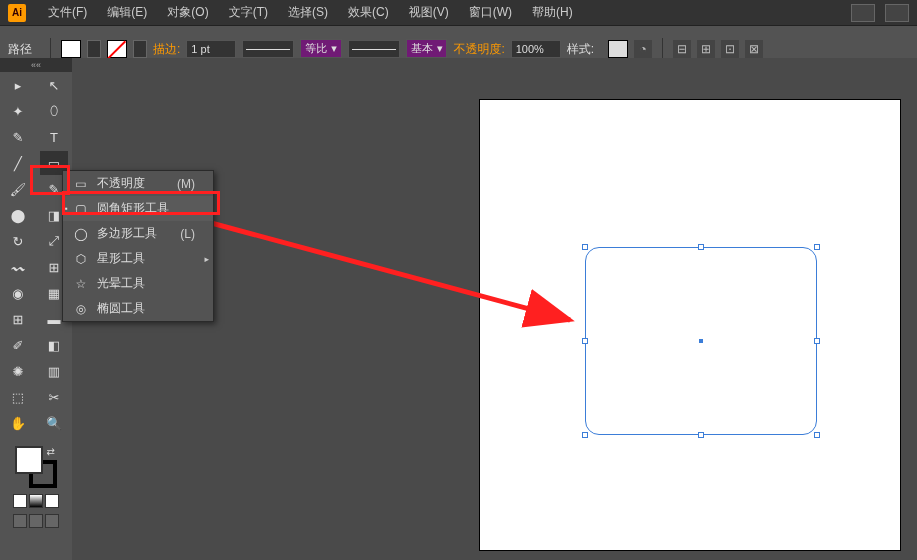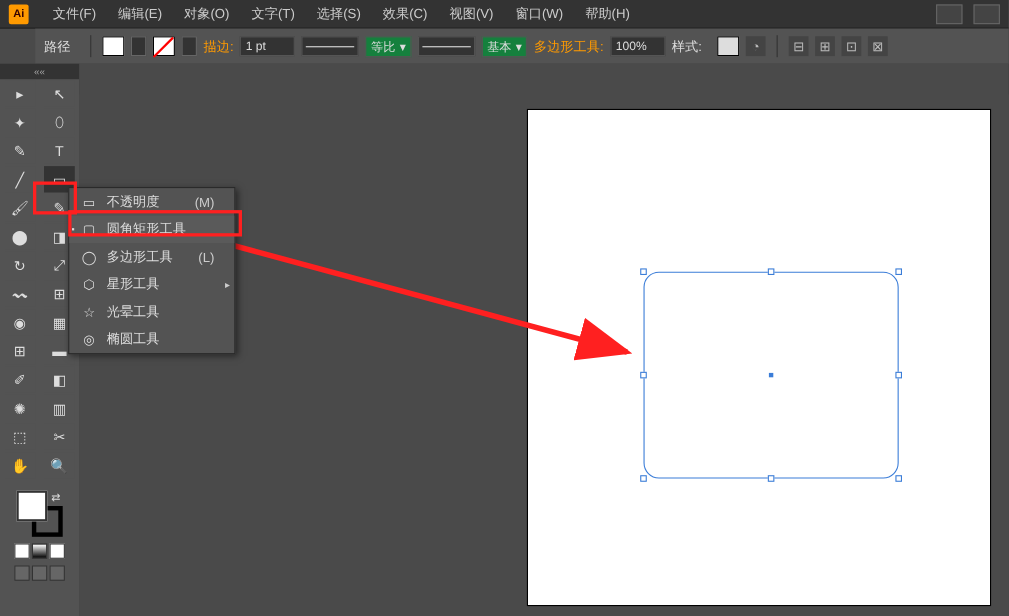--- a/index.html
+++ b/index.html
@@ -6,31 +6,31 @@
 body { background: #4a4a4a; width: 917px; height: 560px; overflow: hidden; position: relative; }
 
 
 .menubar { height: 26px; background: #333333; display: flex; align-items: center; padding: 0 8px; border-bottom: 1px solid #222; }
 .app-icon { width: 18px; height: 18px; background: #ff9a00; color: #330000; font-size: 10px; font-weight: bold; display: flex; align-items: center; justify-content: center; border-radius: 2px; margin-right: 12px; }
 .menu-item { color: #ccc; font-size: 12px; padding: 0 10px; cursor: pointer; }
 .menubar-right { margin-left: auto; display: flex; gap: 10px; }
 .mb-btn { width: 24px; height: 18px; background: #444; border: 1px solid #666; }
 
 
-.controlbar { height: 32px; background: #535353; display: flex; align-items: center; padding: 0 8px; border-bottom: none; gap: 6px; margin-left: 32px; }
+.controlbar { height: 32px; background: #535353; display: flex; align-items: flex-end; padding: 0 8px; border-bottom: none; gap: 6px; }
 .cb-label { color: #ddd; font-size: 12px; margin-right: 8px; }
 .cb-swatch { width: 20px; height: 18px; background: #fff; border: 1px solid #000; }
 .cb-swatch.nostroke { background: #fff; position: relative; }
 .cb-swatch.nostroke::after { content: ''; position: absolute; width: 140%; height: 2px; background: red; top: 50%; left: -20%; transform: rotate(-45deg); }
 .cb-dropdown { width: 14px; height: 18px; background: #333; border: 1px solid #666; }
 .cb-text-orange { color: #ff9a00; font-size: 12px; }
 .cb-input { background: #333; border: 1px solid #555; color: #ddd; font-size: 11px; padding: 2px 4px; width: 50px; }
 .cb-line { width: 52px; height: 18px; background: #333; border: 1px solid #555; display: flex; align-items: center; justify-content: center; }
 .cb-line-inner { width: 44px; height: 1px; background: #ddd; }
-.cb-select { display: flex; align-items: center; background: #15803d; border: 1px solid #555; color: #ddd; font-size: 11px; padding: 1px 4px; }
+.cb-select { display: flex; align-items: center; background: #701a75; border: 1px solid #555; color: #ddd; font-size: 11px; padding: 1px 4px; }
 .cb-sep { width: 1px; height: 20px; background: #333; margin: 0 4px; }
 .cb-icon { width: 18px; height: 18px; background: #444; display: inline-flex; align-items: center; justify-content: center; color: #bbb; font-size: 12px; }
 
 
 .tabbar { height: 28px; background: #3a3a3a; display: flex; align-items: center; padding-left: 78px; }
 .tab { background: #4a4a4a; color: #ddd; font-size: 12px; padding: 4px 10px; border-top: 1px solid #555; display: flex; align-items: center; gap: 6px; }
 .tab-close { color: #aaa; font-size: 12px; }
 .tab-expand { color: #aaa; margin-left: 6px; font-size: 10px; }
 
 
@@ -117,21 +117,21 @@
       <span>等比</span>
       <span style="margin-left:4px">▾</span>
     </div>
   <div class="cb-line">
       <div class="cb-line-inner"></div>
     </div>
   <div class="cb-select">
       <span>基本</span>
       <span style="margin-left:4px">▾</span>
     </div>
-  <span class="cb-text-orange">多边形工具:</span>
+  <span class="cb-text-orange">不透明度:</span>
   <input class="cb-input" value="100%" style="">
   <span class="cb-label">样式:</span>
   <div class="cb-swatch" style="background:#ddd"></div>
   <div class="cb-icon">◔</div>
   <div class="cb-sep"></div>
   <div class="cb-icon">⊟</div>
   <div class="cb-icon">⊞</div>
   <div class="cb-icon">⊡</div>
   <div class="cb-icon">⊠</div>
 </div>

